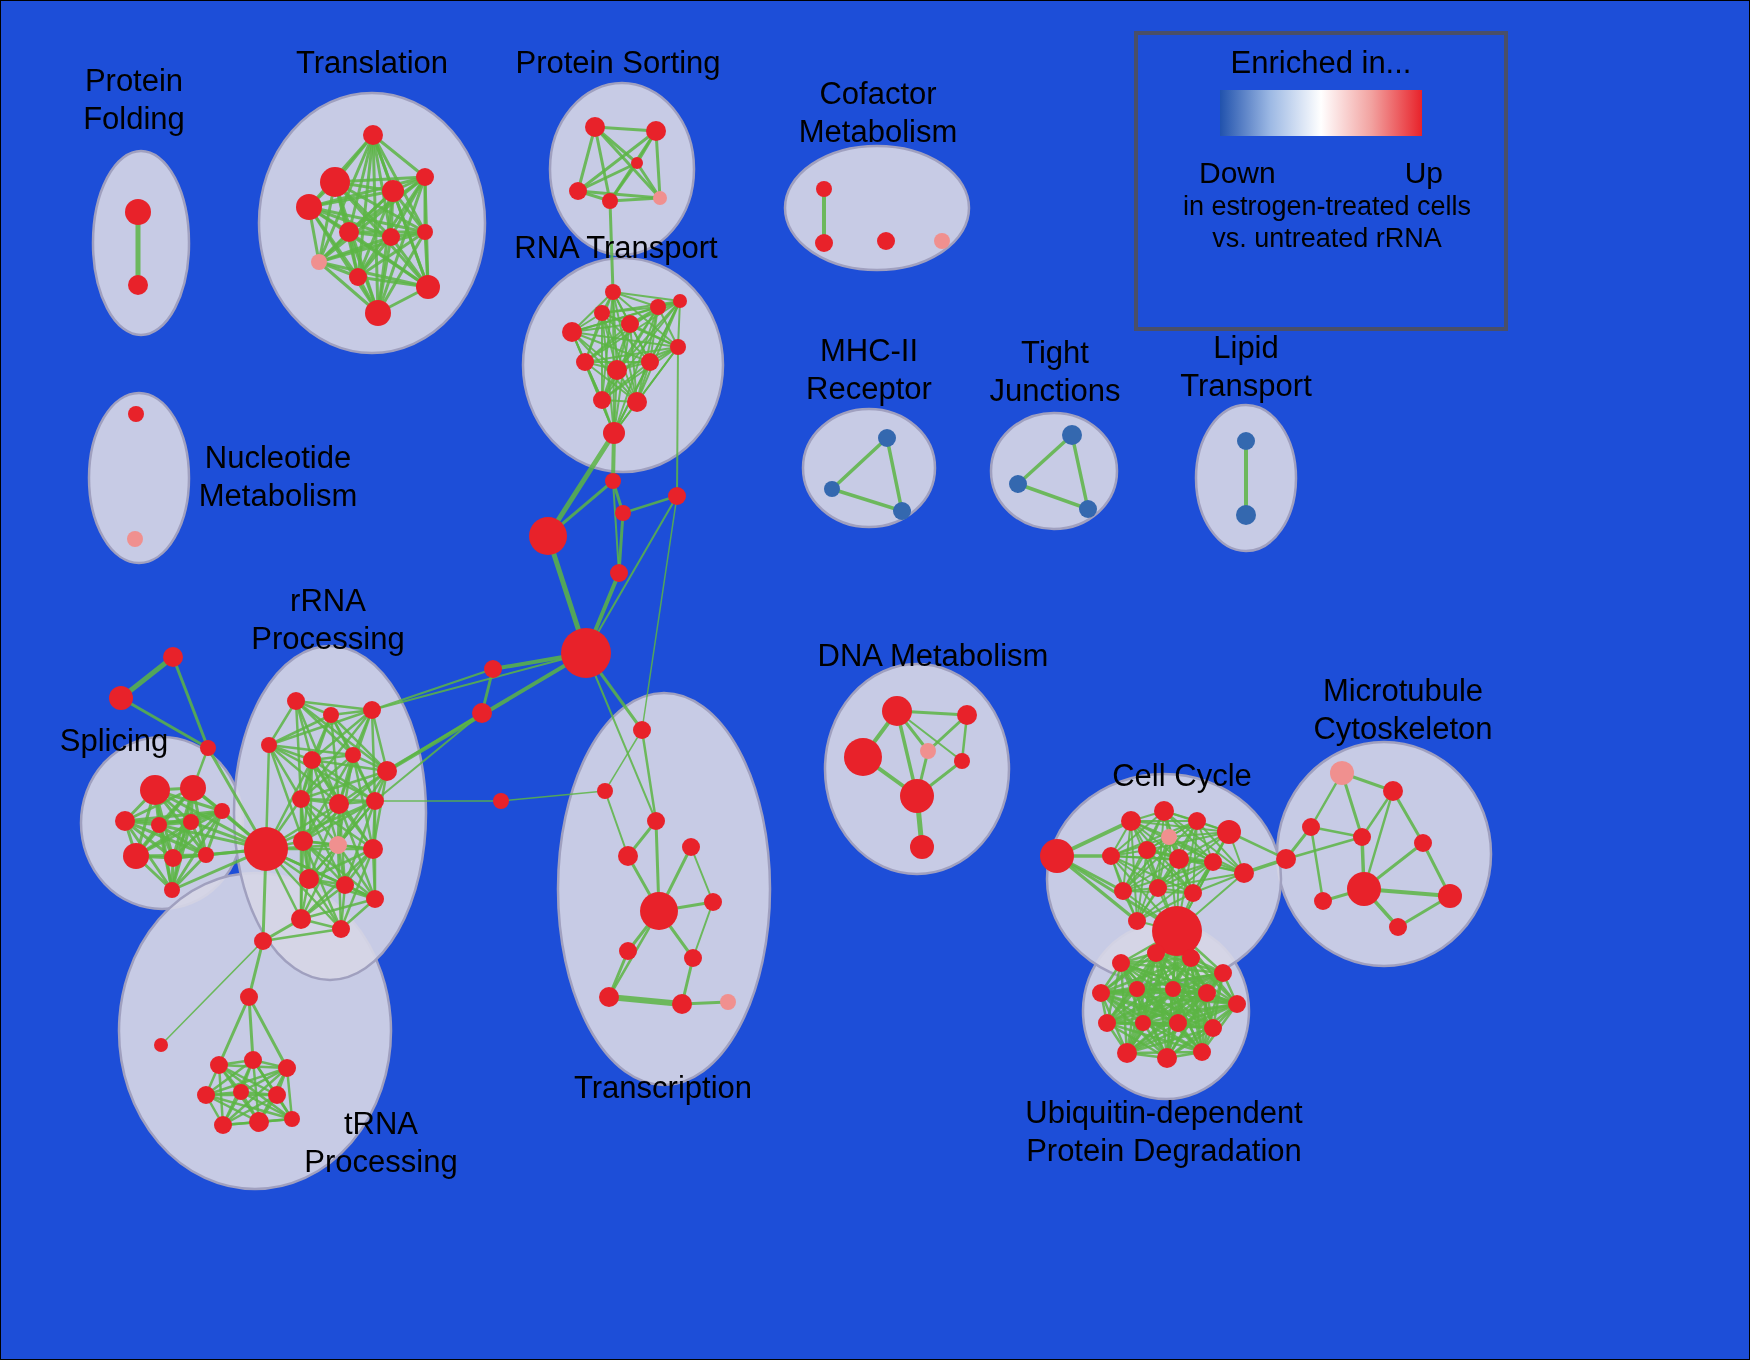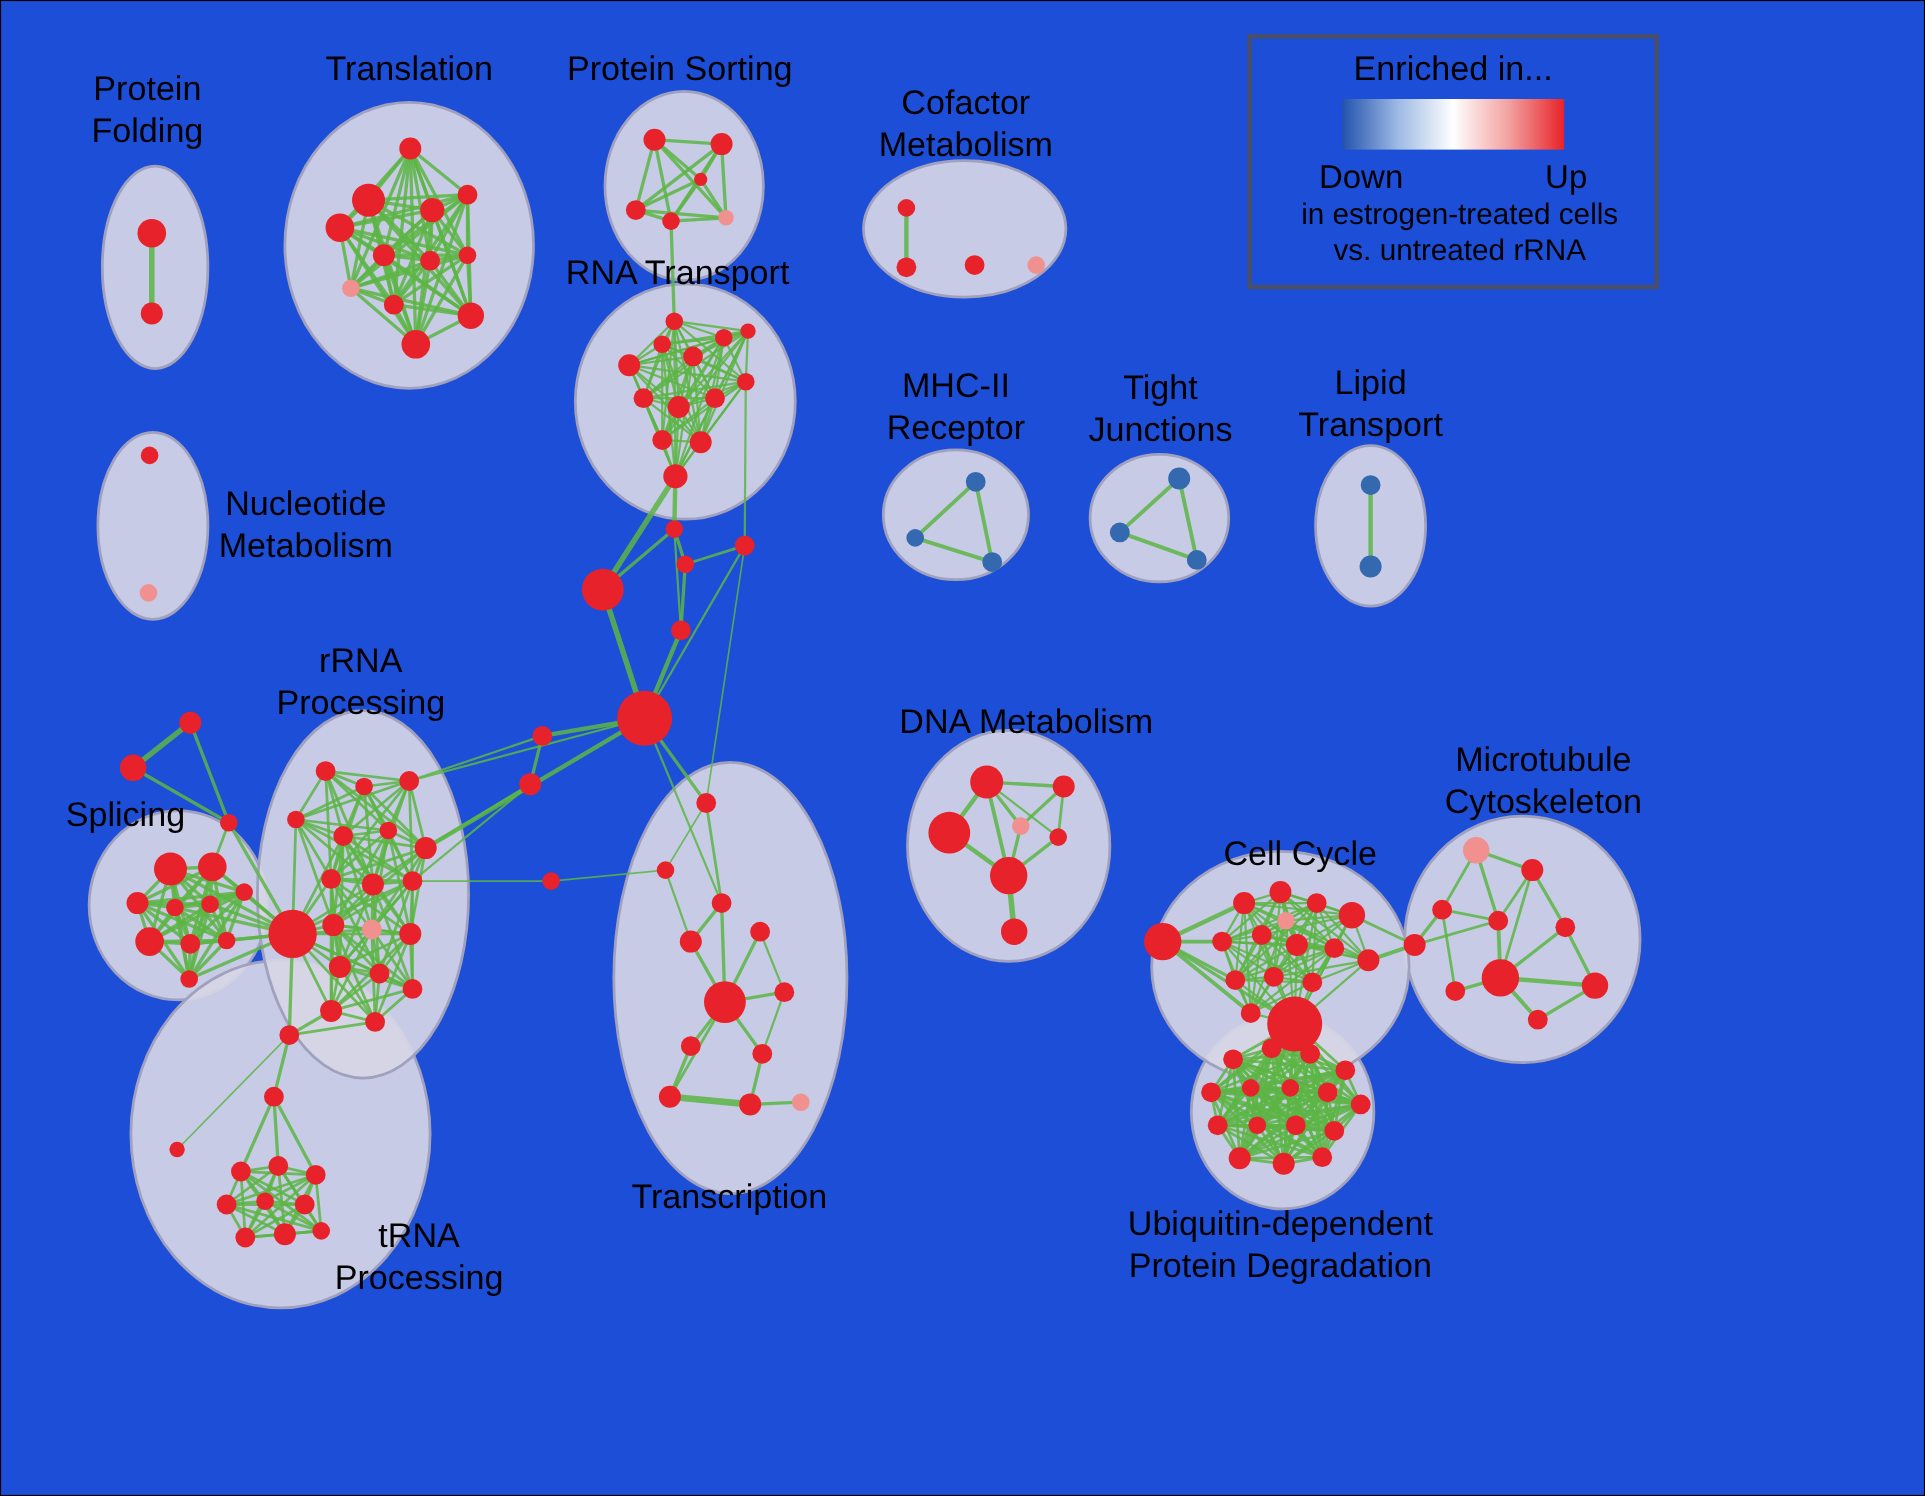--- a/index.html
+++ b/index.html
@@ -13,36 +13,36 @@
     font-family: "Liberation Sans", sans-serif;
     overflow: hidden;
   }
   svg { position: absolute; left: 0; top: 0; }
   svg text { font-family: "Liberation Sans", sans-serif; }
   .legend {
     position: absolute;
     left: 1133px;
     top: 30px;
     width: 374px;
-    height: 232px;
+    height: 300px;
     box-sizing: border-box;
     border: 4px solid #4a4f68;
     display: flex;
     flex-direction: column;
     align-items: center;
     color: #000;
   }
   .legend-title { font-size: 31px; margin-top: 10px; }
   .legend-bar { width: 202px; height: 46px; margin-top: 9px; }
   .legend-row {
     width: 244px;
     display: flex;
     justify-content: space-between;
     font-size: 30px;
-    margin-top: 9px;
+    margin-top: 20px;
   }
   .legend-sub { font-size: 27px; line-height: 32px; margin-left: 12px; }
 </style>
 </head>
 <body>
 
 <div class="page">
   <svg width="1750" height="1360" viewBox="0 0 1750 1360">
       <g>
         <ellipse cx="140" cy="242" rx="48" ry="92" fill="#d6d6e6" fill-opacity="0.92" stroke="#a0a0bf" stroke-width="2.5"></ellipse>

